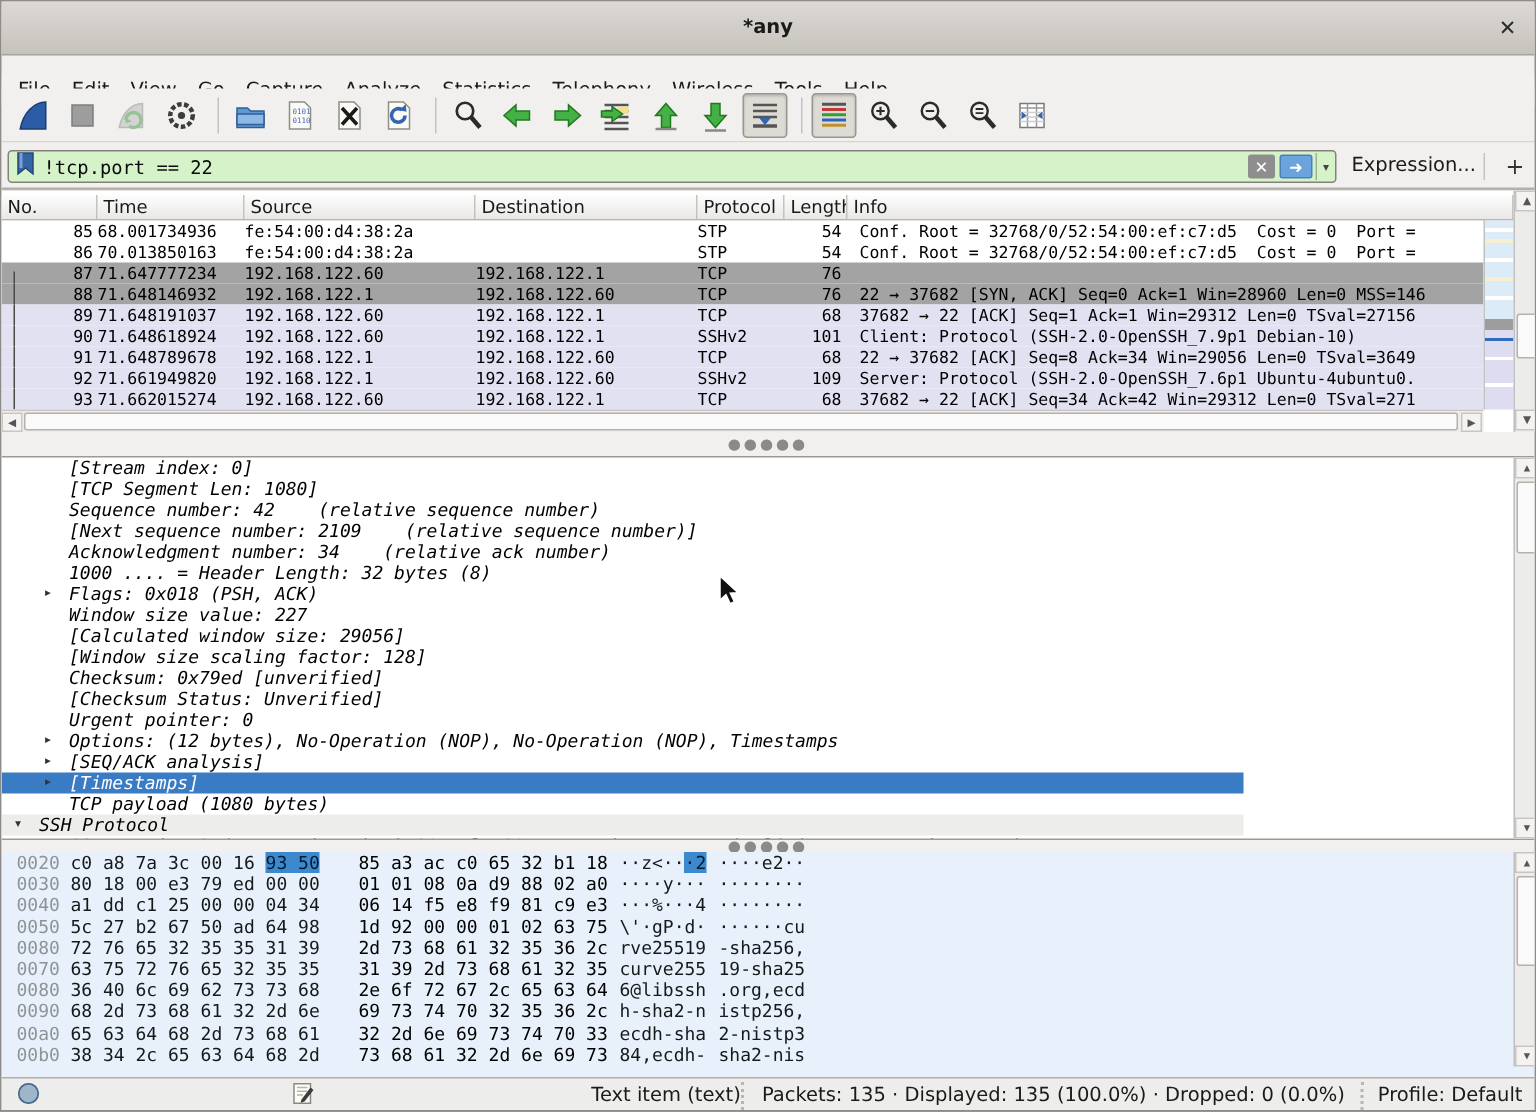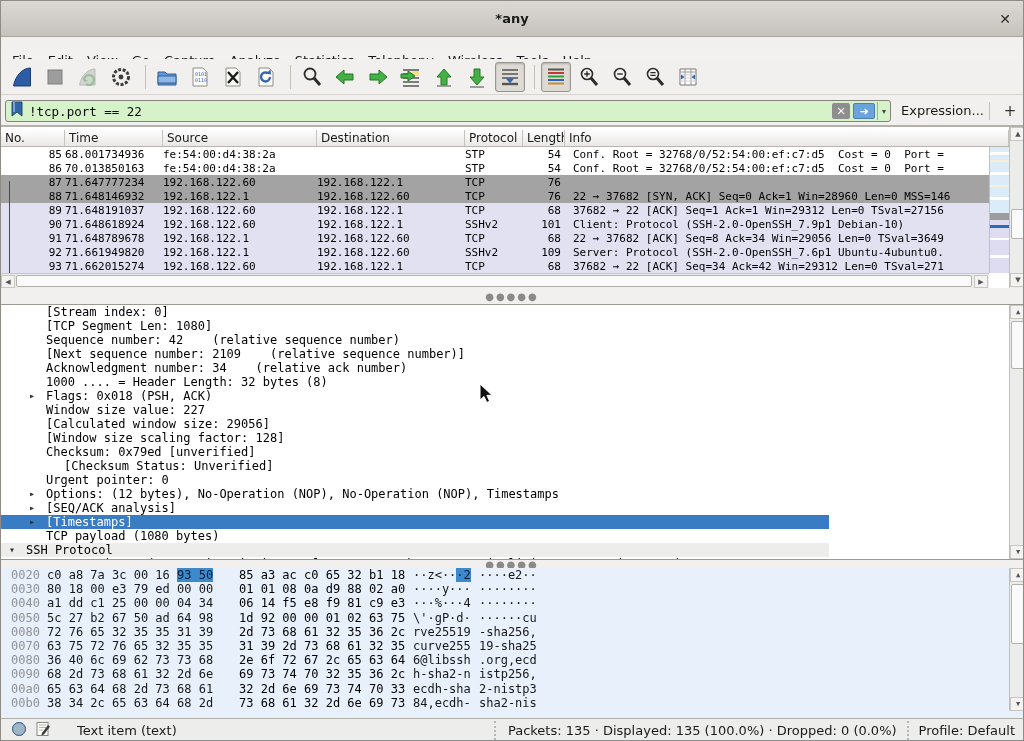--- a/index.html
+++ b/index.html
@@ -89,42 +89,42 @@
     font-size:7px;color:#555;background:#f4f3f1;border:1px solid #c9c6c1;}
 
   
   .split{position:absolute;left:0;width:100%;background:#f1f0ee;display:flex;align-items:center;justify-content:center;
     color:#8a8a8a;font-size:10px;letter-spacing:2px;}
 
   
   .detail{position:absolute;left:0;top:303px;width:100%;height:256px;background:#fff;
     border-top:1px solid #9d9a95;border-bottom:1px solid #9d9a95;overflow:hidden;
     font-family:"DejaVu Sans Mono",monospace;font-size:12px;color:#000;}
-  .drow{height:14px;line-height:14px;white-space:pre;position:relative;width:828px;overflow:hidden;}
+  .drow{height:14px;line-height:14px;white-space:pre;position:relative;width:828px;overflow:hidden;font-style:italic;}
   .drow .arr{position:absolute;top:0;font-size:10px;color:#333;}
   .drow.sel{background:#3a7cc4;color:#fff;}
   .drow.shade{background:#ededec;}
   .dscroll{position:absolute;left:1008px;top:0;width:16px;height:100%;background:#ececea;border-left:1px solid #c0c0c0;}
 
   
   .hexpane{position:absolute;left:0;top:567px;width:100%;height:150px;background:#e8f1fb;
     font-family:"DejaVu Sans Mono",monospace;font-size:12px;overflow:hidden;}
   .xrow{height:14.2px;line-height:14.2px;white-space:pre;position:relative;}
   .xoff{position:absolute;left:10px;color:#8f9296;}
   .xh1{position:absolute;left:46px;color:#16181a;}
   .xh2{position:absolute;left:227px;color:#000000;margin-left:11px;}
   .xa1{position:absolute;left:412px;color:#16181a;}
   .xa2{position:absolute;left:478px;color:#16181a;}
   .hl{background:#3d89cd;color:#031c33;}
   .xscroll{position:absolute;left:1008px;top:0;width:16px;height:143px;background:#ececea;border-left:1px solid #c0c0c0;}
 
   
   .statusbar{position:absolute;left:0;top:717px;width:100%;height:24px;background:#ededeb;
     border-top:1px solid #b3afa9;display:flex;align-items:center;font-size:13px;color:#1a1a1a;}
-  .sb-left{display:flex;align-items:center;gap:8px;padding-left:10px;flex:1;}
+  .sb-left{display:flex;align-items:center;gap:8px;padding-left:10px;flex:1;justify-content:space-between;}
   .sb-text{padding-left:18px;}
   .sb-right{display:flex;align-items:center;}
   .sb-counts{border-left:2px dotted #b9b6b0;padding:2px 10px 2px 12px;}
   .sb-profile{border-left:2px dotted #b9b6b0;padding:2px 8px 2px 10px;}
 
   .cursor{position:absolute;left:478px;top:382px;z-index:50;}
 </style>
 </head>
 <body>
 
@@ -343,21 +343,21 @@
         <div class="drow"><span style="padding-left: 45px; display: inline-block;">[TCP Segment Len: 1080]</span></div>
         <div class="drow"><span style="padding-left: 45px; display: inline-block;">Sequence number: 42    (relative sequence number)</span></div>
         <div class="drow"><span style="padding-left: 45px; display: inline-block;">[Next sequence number: 2109    (relative sequence number)]</span></div>
         <div class="drow"><span style="padding-left: 45px; display: inline-block;">Acknowledgment number: 34    (relative ack number)</span></div>
         <div class="drow"><span style="padding-left: 45px; display: inline-block;">1000 .... = Header Length: 32 bytes (8)</span></div>
         <div class="drow"><span class="arr" style="left: 28px;">▸</span><span style="padding-left: 45px; display: inline-block;">Flags: 0x018 (PSH, ACK)</span></div>
         <div class="drow"><span style="padding-left: 45px; display: inline-block;">Window size value: 227</span></div>
         <div class="drow"><span style="padding-left: 45px; display: inline-block;">[Calculated window size: 29056]</span></div>
         <div class="drow"><span style="padding-left: 45px; display: inline-block;">[Window size scaling factor: 128]</span></div>
         <div class="drow"><span style="padding-left: 45px; display: inline-block;">Checksum: 0x79ed [unverified]</span></div>
-        <div class="drow"><span style="padding-left: 63px; display: inline-block;">[Checksum Status: Unverified]</span></div>
+        <div class="drow"><span style="padding-left: 45px; display: inline-block;">[Checksum Status: Unverified]</span></div>
         <div class="drow"><span style="padding-left: 45px; display: inline-block;">Urgent pointer: 0</span></div>
         <div class="drow"><span class="arr" style="left: 28px;">▸</span><span style="padding-left: 45px; display: inline-block;">Options: (12 bytes), No-Operation (NOP), No-Operation (NOP), Timestamps</span></div>
         <div class="drow"><span class="arr" style="left: 28px;">▸</span><span style="padding-left: 45px; display: inline-block;">[SEQ/ACK analysis]</span></div>
         <div class="drow sel"><span class="arr" style="left: 28px;">▸</span><span style="padding-left: 45px; display: inline-block;">[Timestamps]</span></div>
         <div class="drow"><span style="padding-left: 45px; display: inline-block;">TCP payload (1080 bytes)</span></div>
         <div class="drow shade"><span class="arr" style="left: 8px;">▾</span><span style="padding-left: 25px; display: inline-block;">SSH Protocol</span></div>
         <div class="drow"><span class="arr" style="left: 28px;">▸</span><span style="padding-left: 45px; display: inline-block;">SSH Version 2 (encryption:chacha20-poly1305@openssh.com mac:&lt;implicit&gt; compression:none)</span></div>
       </div>
     <div class="dscroll">
       <div class="sarrow" style="top:0">▲</div>

